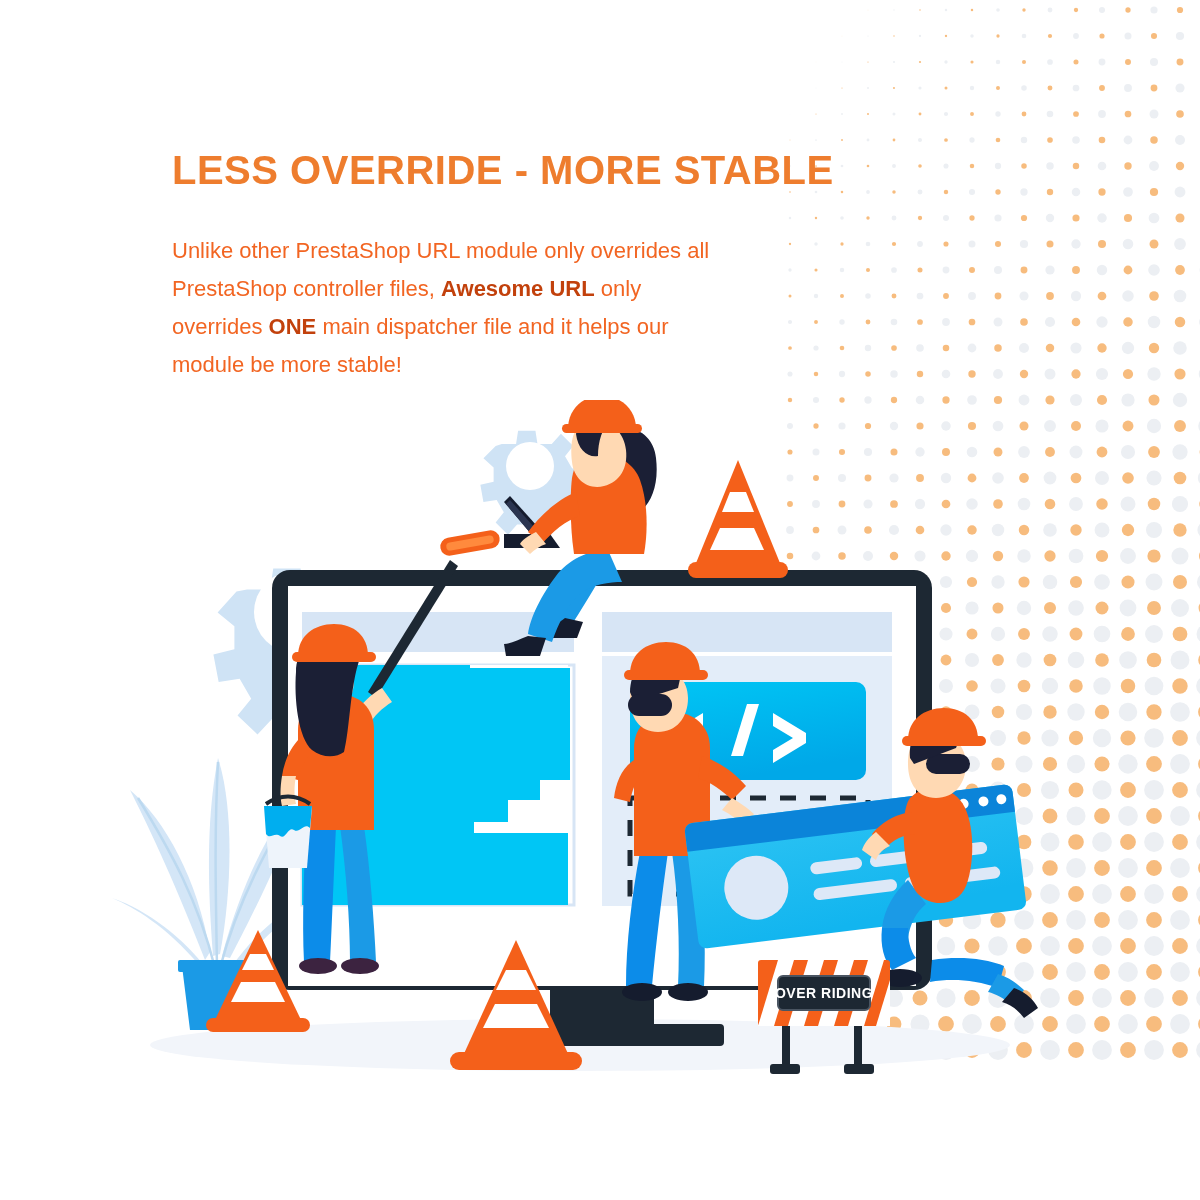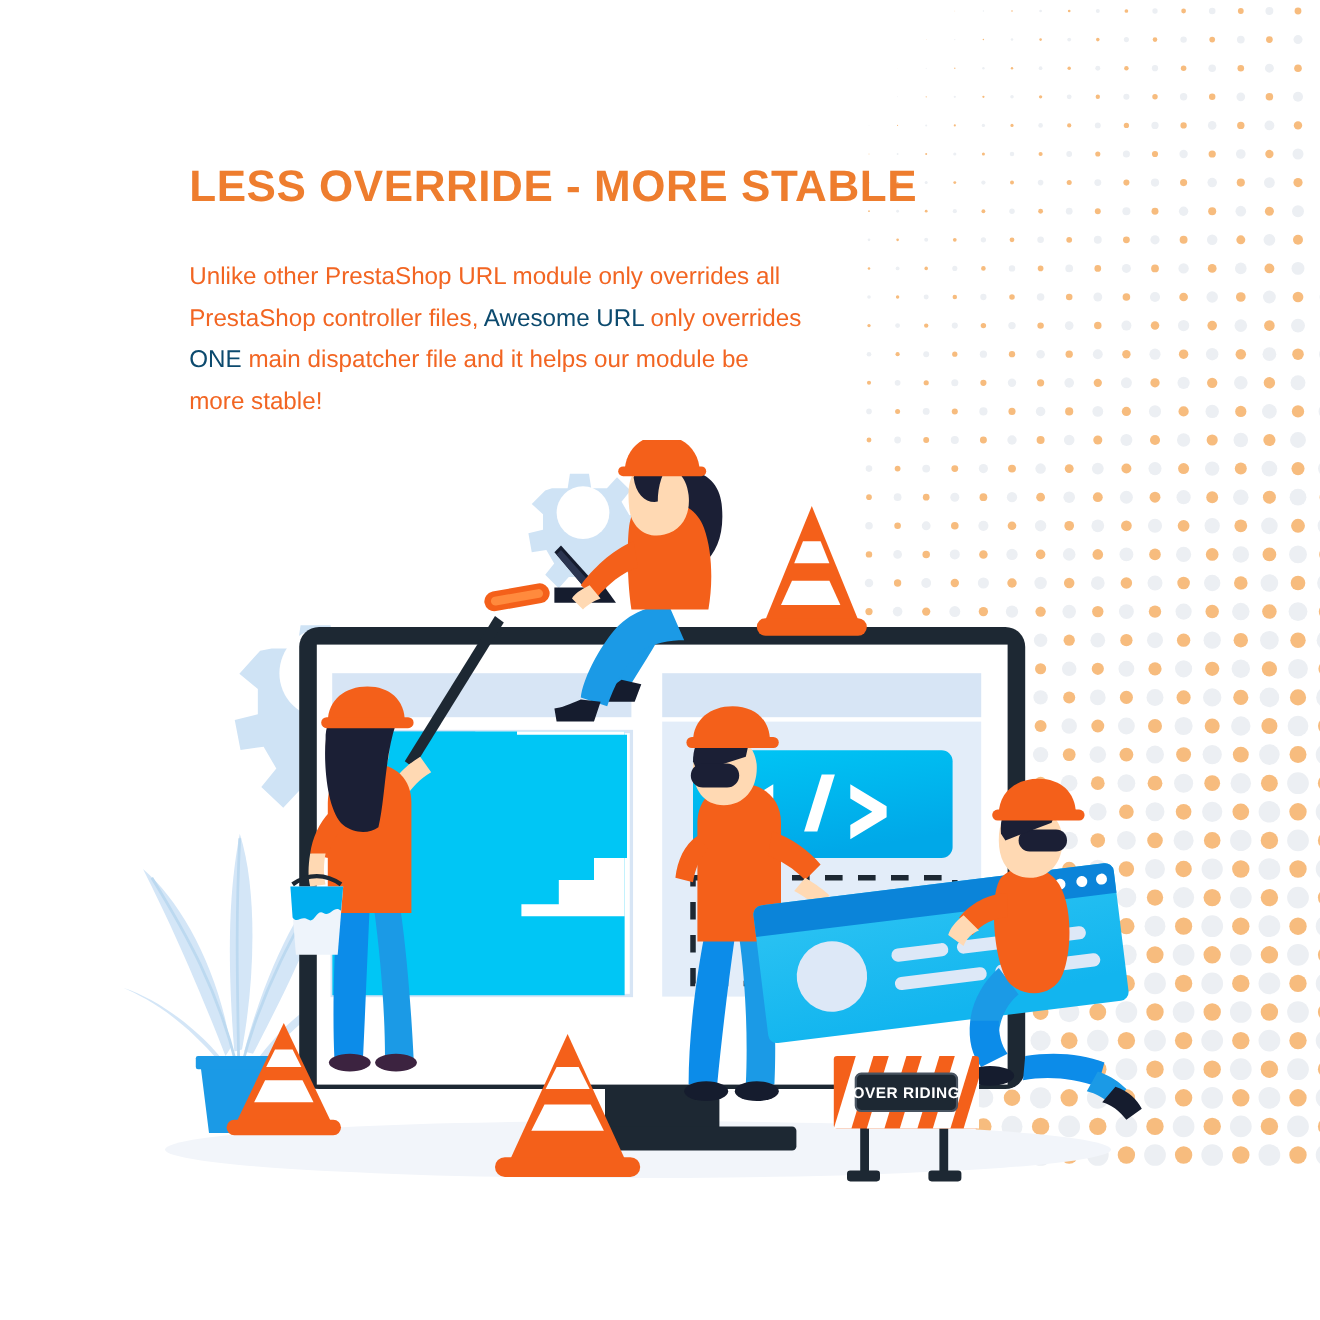--- a/index.html
+++ b/index.html
@@ -27,21 +27,21 @@
     white-space:nowrap;
   }
   .bodytext {
     position:absolute;
     left:172px; top:232px;
     width:560px;
     font-size:22px;
     line-height:38px;
     color:#f26522;
   }
-  .bodytext b { font-weight:normal; color:#0c4a6e;margin-top:28px; }
+  .bodytext b { font-weight:bold; color:#c2410c;margin-top:28px; }
 
   
   .illus { position:absolute; left:110px; top:400px; width:990px; height:700px; }
 </style>
 </head>
 <body>
 
 <div id="stage">
 
   <svg class="halftone" viewBox="0 0 420 1060" preserveAspectRatio="none">

